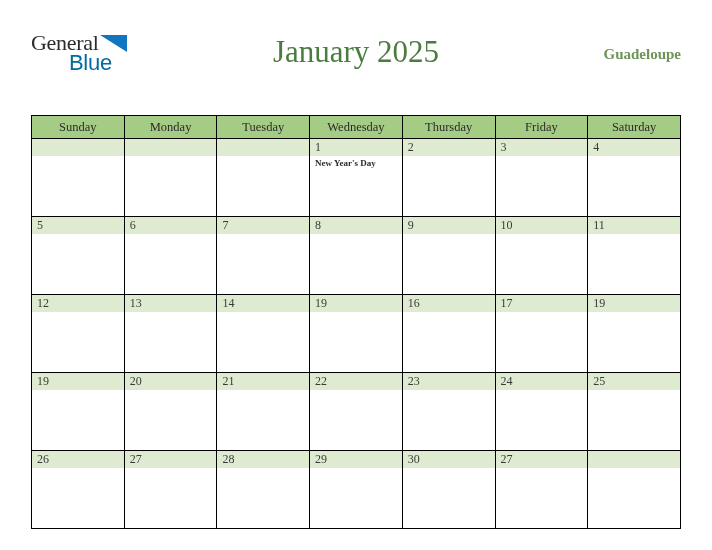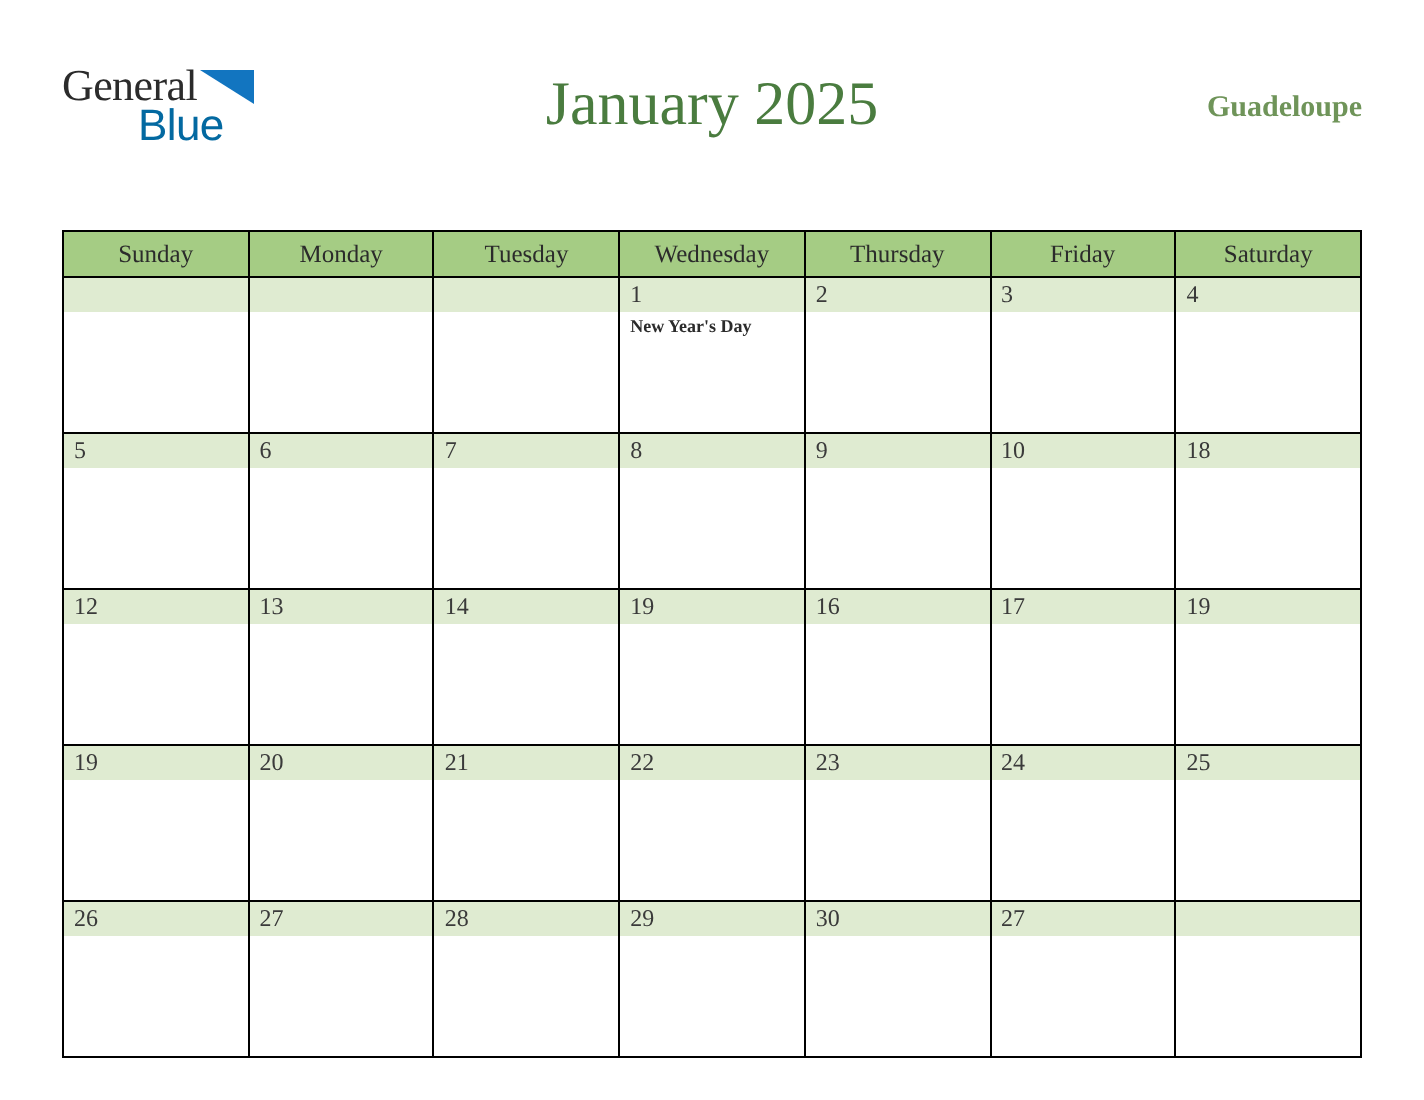--- a/index.html
+++ b/index.html
@@ -274,21 +274,21 @@
           </td>
           <td>
             <div class="daycell">
               <div class="dayband"></div>
               <div class="daynum">10</div>
             </div>
           </td>
           <td>
             <div class="daycell">
               <div class="dayband"></div>
-              <div class="daynum">18</div>
+              <div class="daynum">11</div>
             </div>
           </td>
         </tr>
         <tr>
           <td>
             <div class="daycell">
               <div class="dayband"></div>
               <div class="daynum">12</div>
             </div>
           </td>

